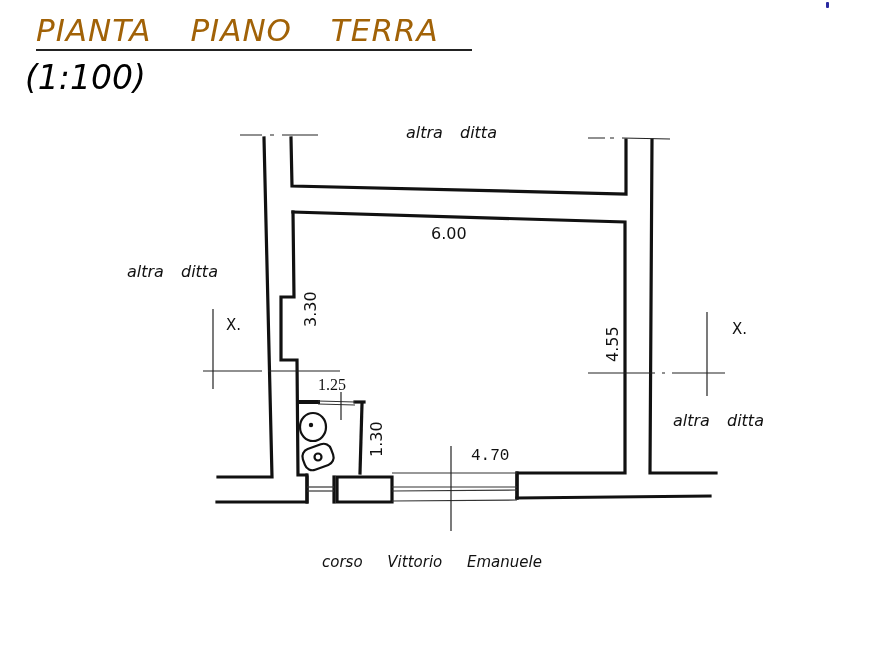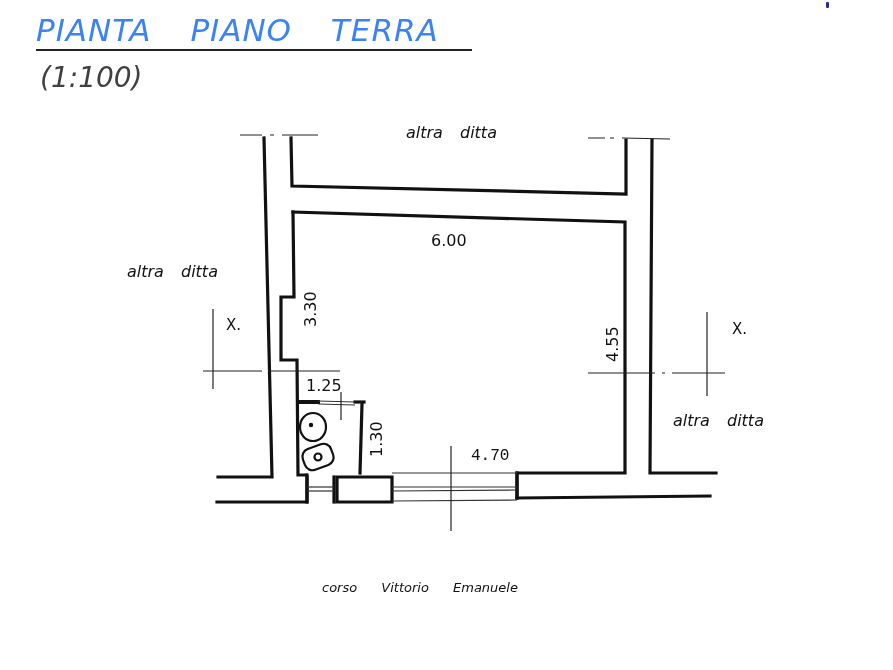--- a/index.html
+++ b/index.html
@@ -1,28 +1,28 @@
 <!DOCTYPE html>
 <html><head>
   <meta charset="utf-8">
   <style>
     html, body { margin: 0; padding: 0; background: #ffffff; }
     body { width: 893px; height: 670px; position: relative; overflow: hidden; }
     .plan { position: absolute; left: 0; top: 0; width: 893px; height: 670px; }
     .title {
       position: absolute; left: 36px; top: 12px;
       font-family: "DejaVu Sans", sans-serif; font-style: oblique;
-      font-size: 31px; color: #3b82f6; letter-spacing: 1px; word-spacing: 28px;
+      font-size: 31px; color: #a16207; letter-spacing: 1px; word-spacing: 28px;
       white-space: nowrap; line-height: 36px;
     }
     .title-rule { position: absolute; left: 36px; top: 49px; width: 436px; height: 2px; background: #222; }
     .scale {
-      position: absolute; left: 40px; top: 60px;
+      position: absolute; left: 25px; top: 60px;
       font-family: "DejaVu Sans", sans-serif; font-style: oblique;
-      font-size: 28px; color: #404040; line-height: 36px;
+      font-size: 33px; color: #000000; line-height: 36px;
     }
     .lbl {
       position: absolute; font-family: "DejaVu Sans", sans-serif; font-style: oblique;
       font-size: 16px; color: #111; white-space: nowrap; word-spacing: 12px;
     }
     .dim { position: absolute; font-family: "DejaVu Sans", sans-serif; font-size: 16px; color: #111; white-space: nowrap; }
     .vert { transform: rotate(-90deg); transform-origin: left top; }
     .xmark { position: absolute; font-family: "DejaVu Sans", sans-serif; font-size: 15px; color: #111; }
     .dot { position: absolute; left: 826px; top: 2px; width: 3px; height: 6px; background: #2a2aa0; border-radius: 1px; }
   </style>
@@ -85,26 +85,26 @@
       <line x1="213" y1="309" x2="213" y2="389"></line>
       <line x1="707" y1="312" x2="707" y2="396"></line>
       <line x1="451" y1="446" x2="451" y2="531"></line>
       <line x1="341" y1="392" x2="341" y2="420"></line>
     </g>
   </svg>
 
   <div class="lbl" style="left:406px; top:123px;">altra ditta</div>
   <div class="lbl" style="left:127px; top:262px;">altra ditta</div>
   <div class="lbl" style="left:673px; top:411px;">altra ditta</div>
-  <div class="lbl" style="left:322px; top:580px; font-size:13px; word-spacing:20px;">corso Vittorio Emanuele</div>
+  <div class="lbl" style="left:322px; top:553px; font-size:15px; word-spacing:20px;">corso Vittorio Emanuele</div>
 
-  <div class="dim" style="left:431px; top:224px;margin-top:7px;">6.00</div>
+  <div class="dim" style="left:431px; top:224px;">6.00</div>
   <div class="dim vert" style="left:603px; top:362px;">4.55</div>
   <div class="dim vert" style="left:301px; top:327px;">3.30</div>
-  <div class="dim" style="left:306px; top:376px;">1.25</div>
+  <div class="dim" style="left:318px; top:376px;font-family:Liberation Serif, serif;">1.25</div>
   <div class="dim vert" style="left:367px; top:457px;">1.30</div>
   <div class="dim" style="left:471px; top:447px;font-family:Liberation Mono, monospace;">4.70</div>
 
   <div class="xmark" style="left:226px; top:316px;">X.</div>
   <div class="xmark" style="left:732px; top:320px;">X.</div>
 
   <div class="dot"></div>
 </div>
 
 </body></html>

